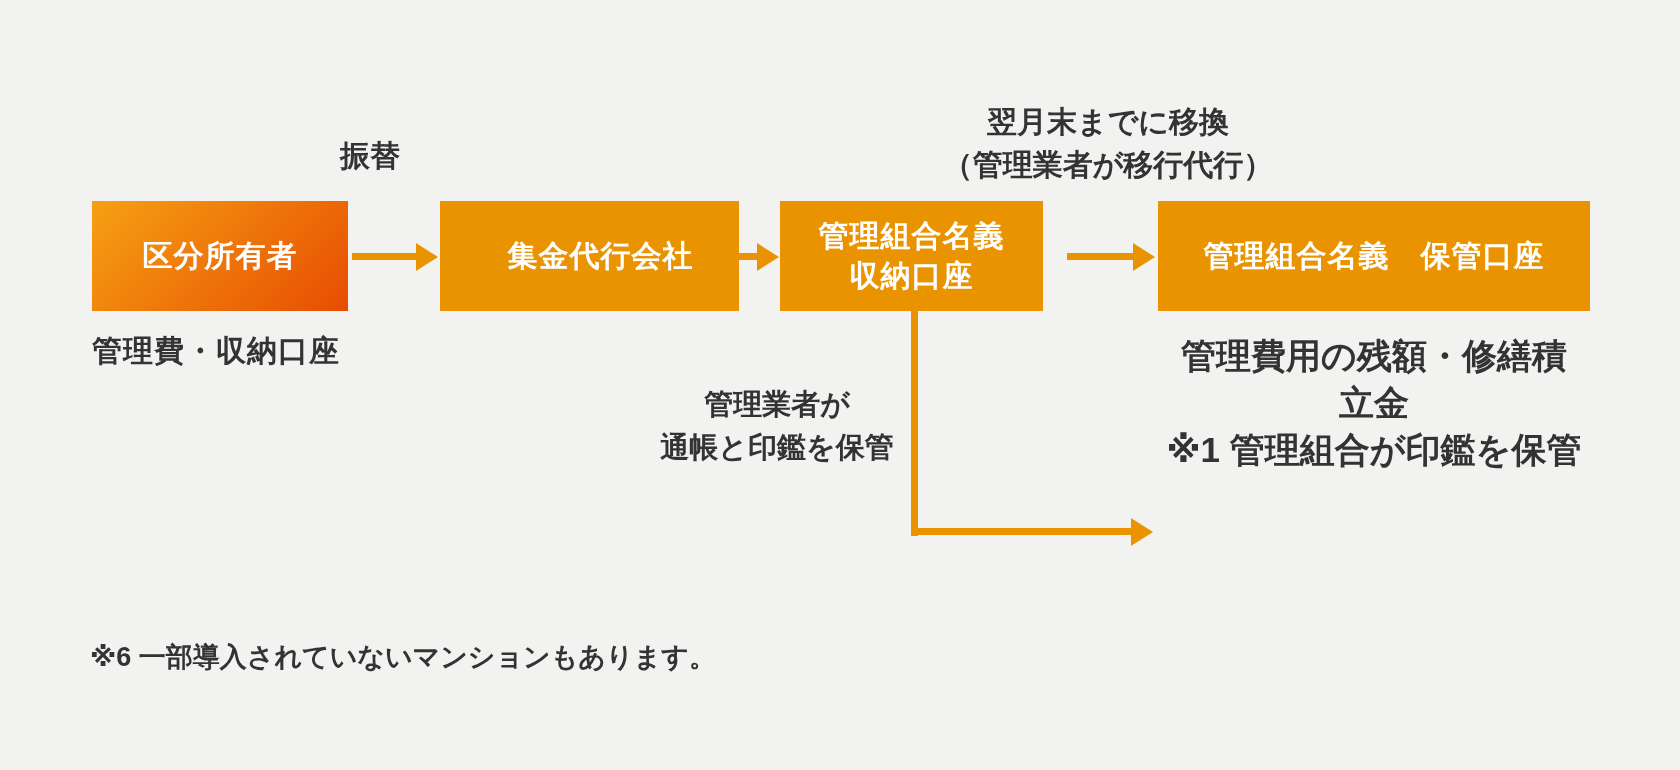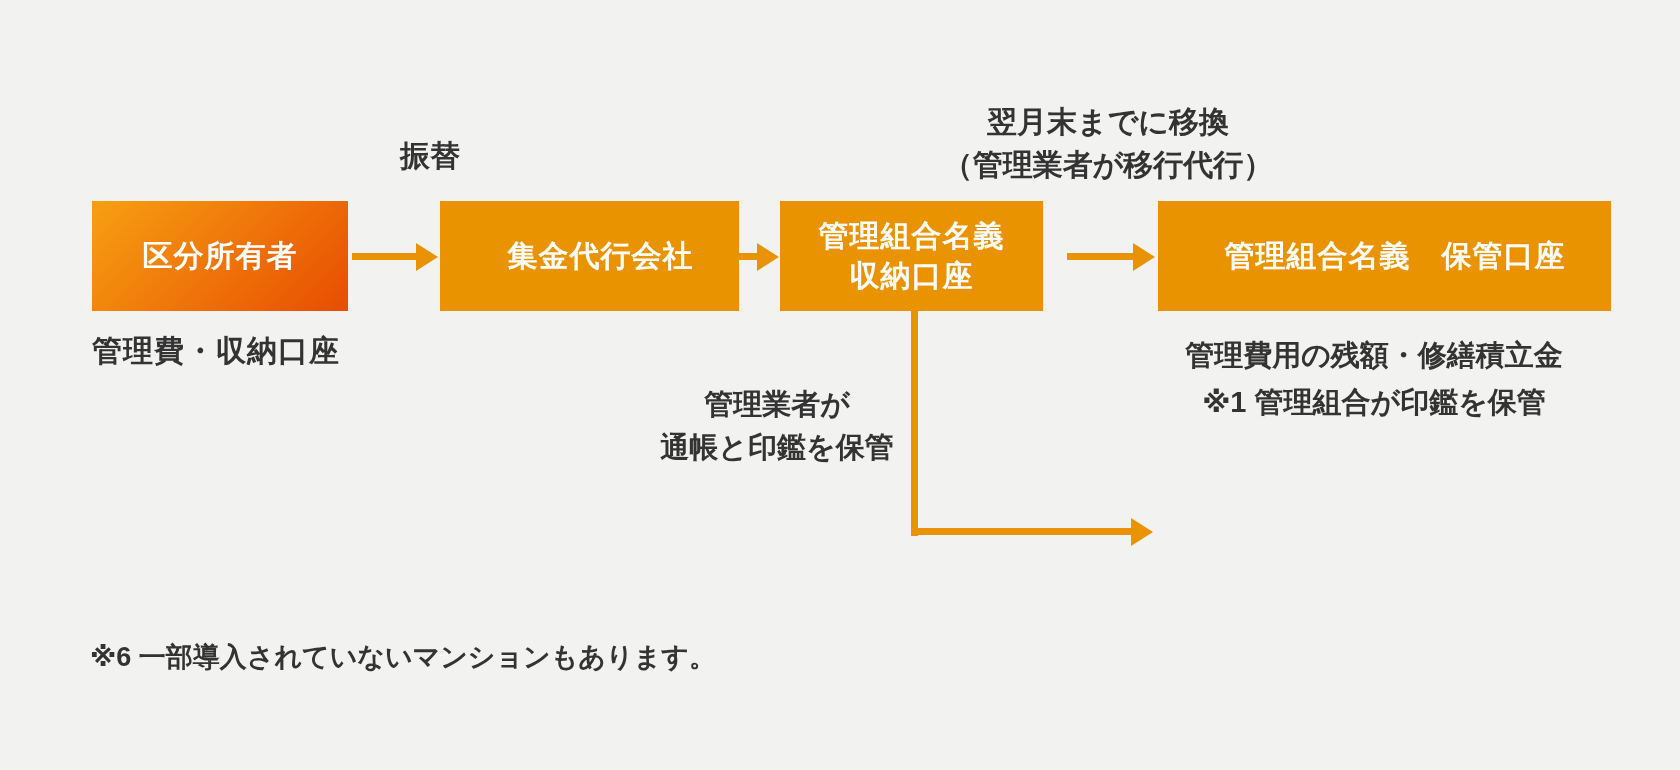--- a/index.html
+++ b/index.html
@@ -13,42 +13,42 @@
   .box{
     position:absolute;display:flex;flex-direction:column;
     align-items:center;justify-content:center;
     color:var(--box_text,#fff);font-weight:700;font-size:30px;
     line-height:40px;text-align:center;letter-spacing:1px;
   }
   #box-owner{left:92px;top:201px;width:256px;height:110px;
     background:linear-gradient(135deg,var(--grad_start,#f6a013),var(--grad_end,#e74d02));}
   #box-agency{left:440px;top:201px;width:277px;height:110px;background:var(--box_orange,#ea9300);padding-left:22px;}
   #box-collection{left:780px;top:201px;width:263px;height:110px;background:var(--box_orange,#ea9300);}
-  #box-custody{left:1158px;top:201px;width:432px;height:110px;background:var(--box_orange,#ea9300);padding-left:21px;}
+  #box-custody{left:1158px;top:201px;width:432px;height:110px;background:var(--box_orange,#ea9300);}
 
   .shaft{position:absolute;background:var(--box_orange,#ea9300);}
   .head{position:absolute;width:0;height:0;
     border-top:14px solid transparent;border-bottom:14px solid transparent;
     border-left:22px solid var(--box_orange,#ea9300);}
   #arrow1-shaft{left:352px;top:253px;width:66px;height:7px;}
   #arrow1-head{left:416px;top:243px;}
   #arrow2-shaft{left:721px;top:253px;width:38px;height:7px;}
   #arrow2-head{left:757px;top:243px;}
   #arrow3-shaft{left:1067px;top:253px;width:68px;height:7px;}
   #arrow3-head{left:1133px;top:243px;}
   #elbow-vert{left:911px;top:311px;width:7px;height:225px;}
   #elbow-horiz{left:911px;top:528px;width:220px;height:7px;}
   #elbow-head{left:1131px;top:518px;}
 
   .lbl{position:absolute;font-weight:700;}
-  #label-furikae{left:340px;top:136px;width:120px;text-align:right;font-size:30px;}
+  #label-furikae{left:340px;top:136px;width:120px;text-align:left;font-size:30px;}
   #label-transfer{left:908px;top:100px;width:400px;text-align:center;font-size:30px;line-height:43px;}
   #caption-owner{left:92px;top:331px;font-size:30px;letter-spacing:1px;}
   #caption-collection{left:627px;top:383px;width:300px;text-align:center;font-size:29px;line-height:43px;}
-  #caption-custody{left:1164px;top:332px;width:420px;text-align:center;font-size:29px;line-height:47px;}
+  #caption-custody{left:1164px;top:332px;width:420px;text-align:center;font-size:35px;line-height:47px;}
   #footnote{left:90px;top:639px;font-size:27px;}
 
   #expense-box{
     position:absolute;left:1163px;top:470px;width:387px;height:116px;
     background:var(--expense_bg,#fff);
     border:3px solid var(--expense_border,#dd9726);
     display:flex;flex-direction:column;align-items:center;justify-content:center;
     color:var(--expense_text,#e59000);font-weight:700;font-size:29px;
     line-height:43px;text-align:center;
   }

